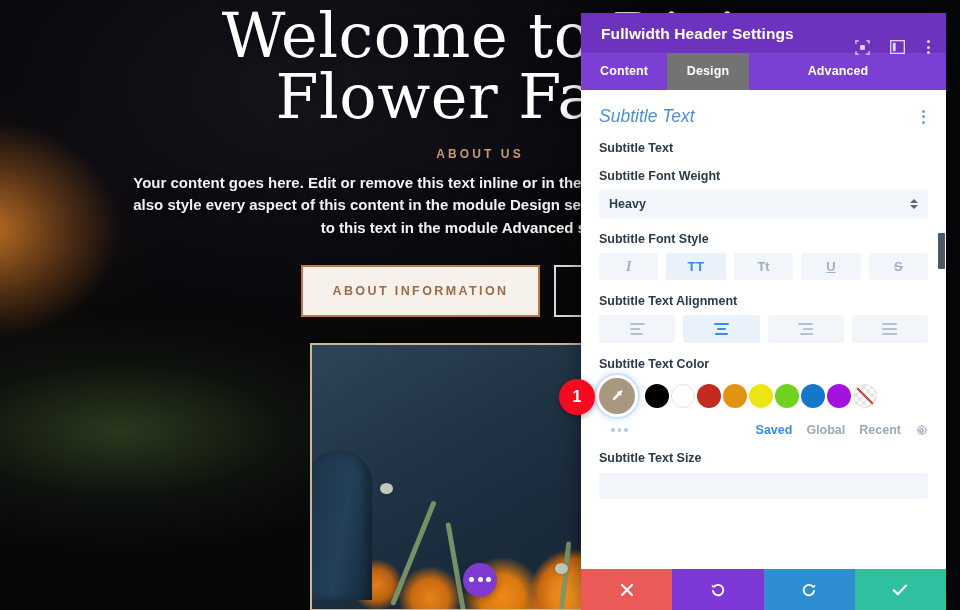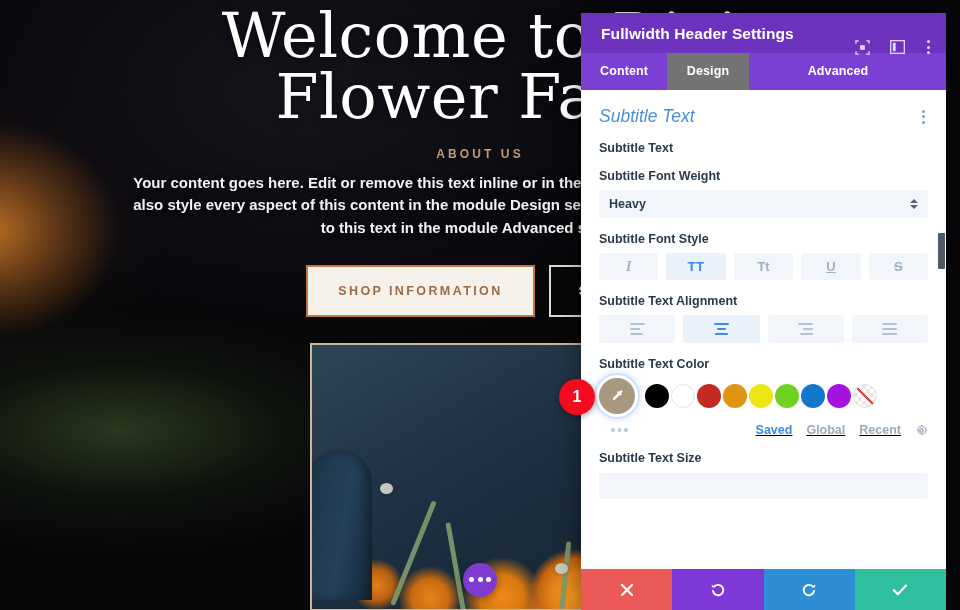--- a/index.html
+++ b/index.html
@@ -217,21 +217,20 @@
   .sw-none {
     background:
       linear-gradient(45deg, transparent 46%, #e64040 46%, #e64040 54%, transparent 54%),
       repeating-conic-gradient(#ffffff 0 25%, #e6e6e6 0 50%) 0 0/8px 8px;
     border: 1px solid #e0e0e0;
   }
 
   .swatch-meta {
     display: flex; align-items: center; justify-content: space-between;
     margin-top: 9px;
-    text-decoration: underline;
   }
   .dots3 { display: flex; gap: 3px; padding-left: 12px; }
   .dots3 i { width: 3.5px; height: 3.5px; border-radius: 50%; background: #b9c8da; display: block; }
   .meta-links { display: flex; align-items: center; gap: 14px; }
   .meta-link { font-size: 12.5px; font-weight: 700; color: #9aa9ba; cursor: pointer; }
   .meta-link.active { color: #3b8ae5; }
   .gear { cursor: pointer; display: flex; align-items: center; }
 
   .ghost-input {
     height: 26px; background: #f2f5f9; border-radius: 3px; margin-top: 8px;
@@ -276,21 +275,21 @@
   <div class="site">
     <div class="site-inner">
       <h1 class="hero-title">
         <span>Welcome to Divi</span>
         <span class="l2">Flower Farm</span>
       </h1>
       <div class="hero-subtitle">ABOUT US</div>
       <p class="hero-body">Your content goes here. Edit or remove this text inline or in the module Content settings. You can also style every aspect of this content in the module Design settings and even apply custom CSS to this text in the module Advanced settings.</p>
 
       <div class="hero-buttons">
-        <div class="btn btn-primary">SHOP INFORMATION</div>
+        <div class="btn btn-primary">ABOUT INFORMATION</div>
         <div class="btn btn-secondary">SHOP</div>
       </div>
 
       <div class="photo-card">
         <div class="vase"></div>
         <div class="stem" style="left:78px; top:148px; width:5px; height:112px; transform:rotate(22deg);"></div>
         <div class="stem" style="left:150px; top:176px; width:5px; height:96px; transform:rotate(-10deg);"></div>
         <div class="stem" style="left:246px; top:196px; width:5px; height:80px; transform:rotate(6deg);"></div>
         <div class="bud" style="left:68px; top:138px;"></div>
         <div class="bud" style="left:243px; top:218px;"></div>

